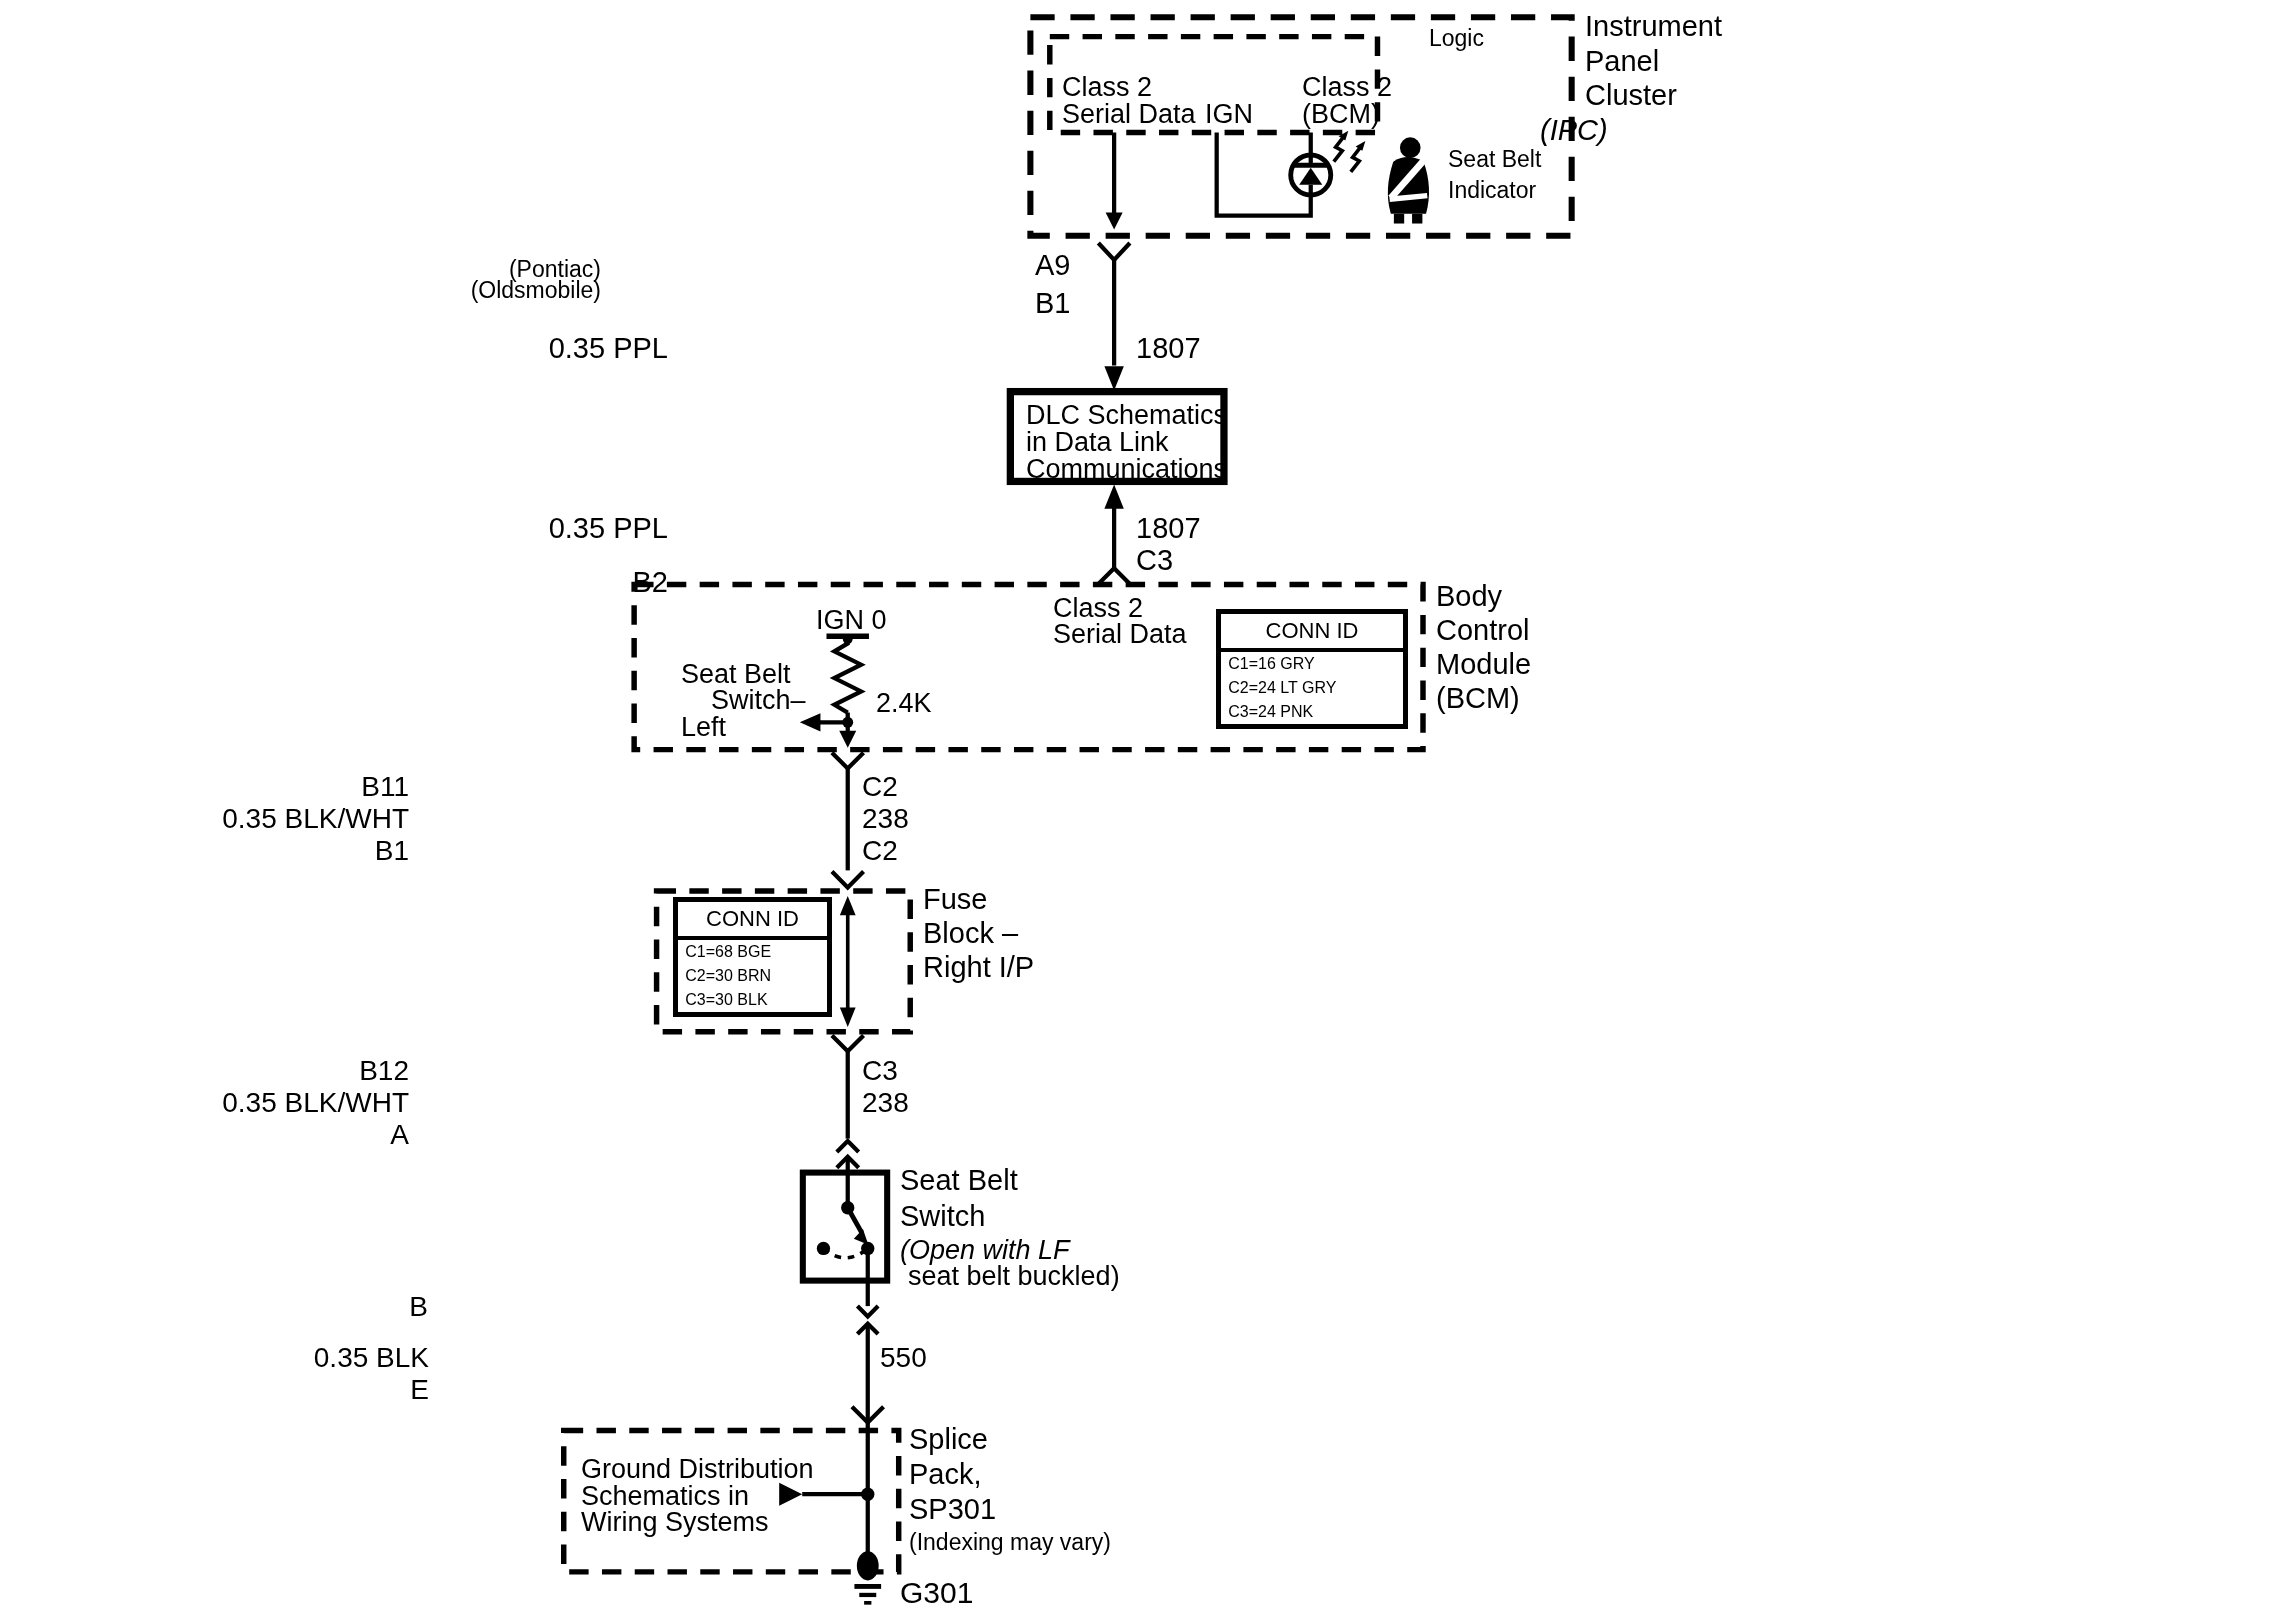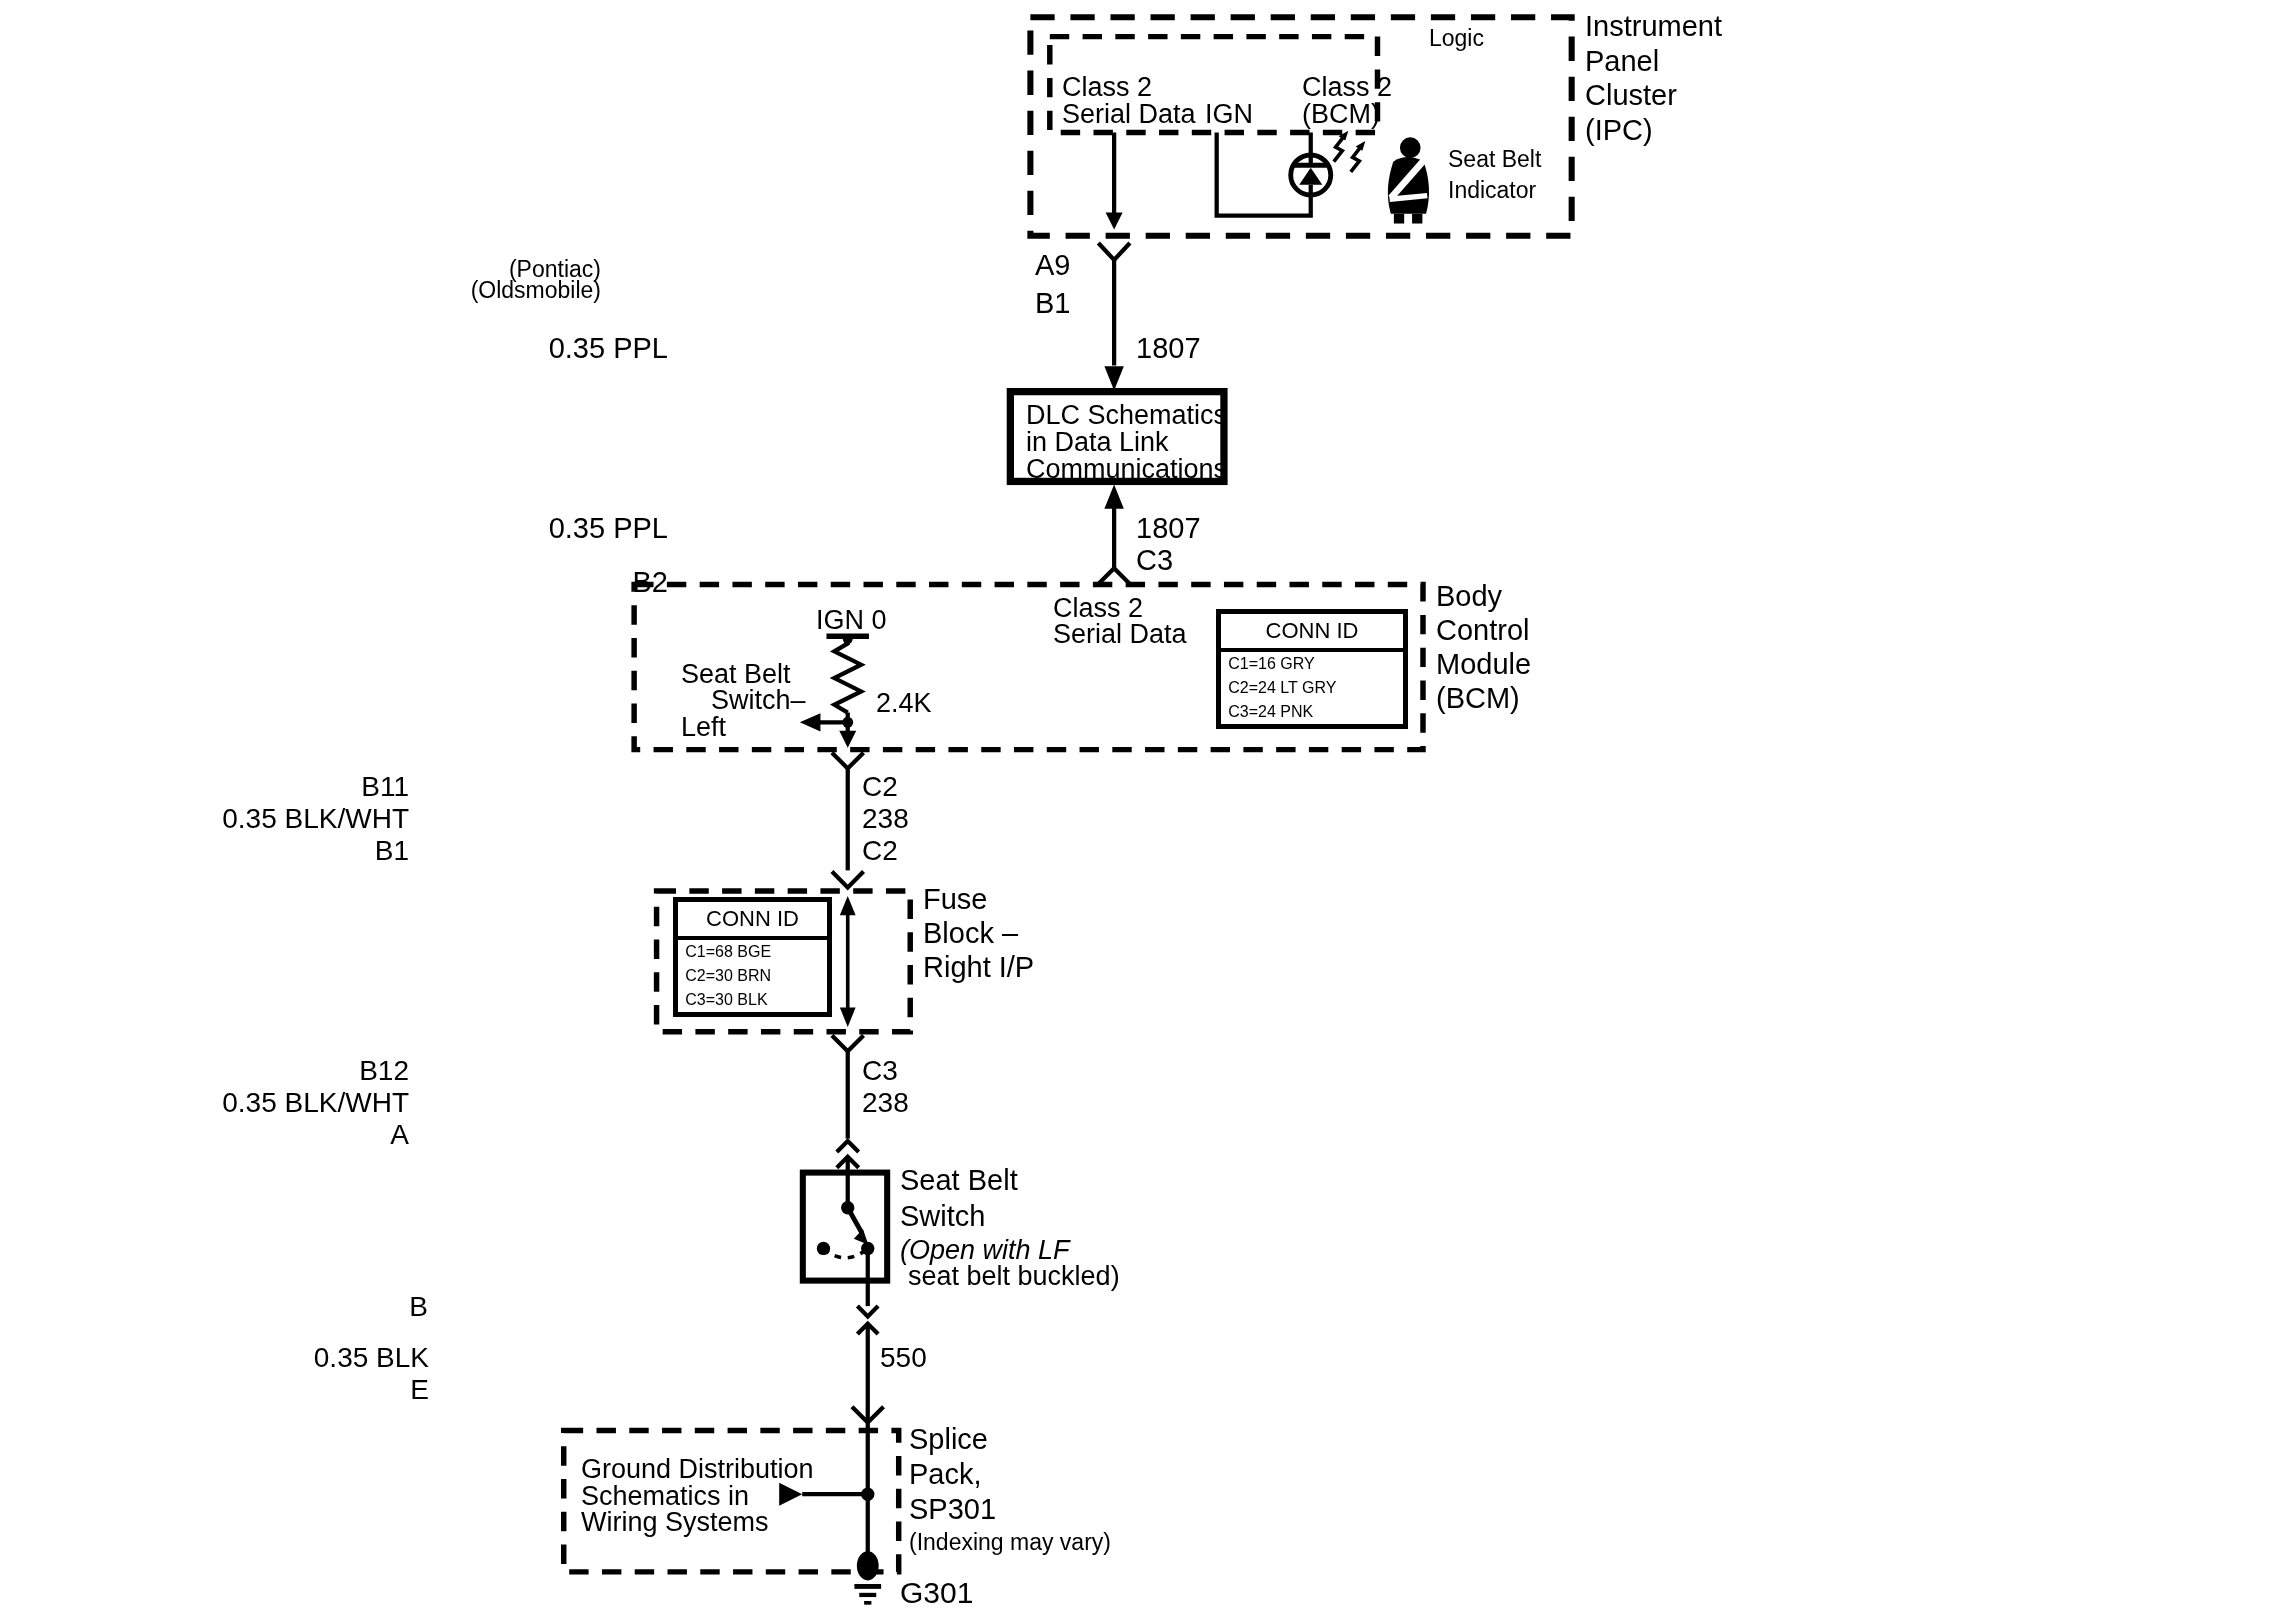--- a/index.html
+++ b/index.html
@@ -144,21 +144,21 @@
   <div class="lbl fs36" style="left:1062px;top:73px;">Class 2</div>
   <div class="lbl fs36" style="left:1062px;top:100px;">Serial Data</div>
   <div class="lbl fs36" style="left:1205px;top:100px;">IGN</div>
   <div class="lbl fs36" style="left:1302px;top:73px;">Class 2</div>
   <div class="lbl fs36" style="left:1302px;top:100px;">(BCM)</div>
   <div class="lbl fs38" style="left:1448px;top:147px;">Seat Belt</div>
   <div class="lbl fs38" style="left:1448px;top:178px;">Indicator</div>
   <div class="lbl fs48" style="left:1585px;top:11px;">Instrument</div>
   <div class="lbl fs48" style="left:1585px;top:46px;">Panel</div>
   <div class="lbl fs48" style="left:1585px;top:80px;">Cluster</div>
-  <div class="lbl fs48" style="left:1585px;top:115px;">(IPC)</div>
+  <div class="lbl fs48" style="left:1540px;top:115px;font-style:italic;">(IPC)</div>
 
   <div class="lbl fs38" style="right:1270px;top:257px;">(Pontiac)</div>
   <div class="lbl fs48" style="left:1035px;top:250px;">A9</div>
   <div class="lbl fs38" style="right:1270px;top:278px;">(Oldsmobile)</div>
   <div class="lbl fs48" style="left:1035px;top:288px;">B1</div>
   <div class="lbl fs48" style="right:1203px;top:333px;">0.35 PPL</div>
   <div class="lbl fs48" style="left:1136px;top:333px;">1807</div>
 
   <div class="lbl fs36" style="left:1026px;top:401px;">DLC Schematics</div>
   <div class="lbl fs36" style="left:1026px;top:428px;">in Data Link</div>

